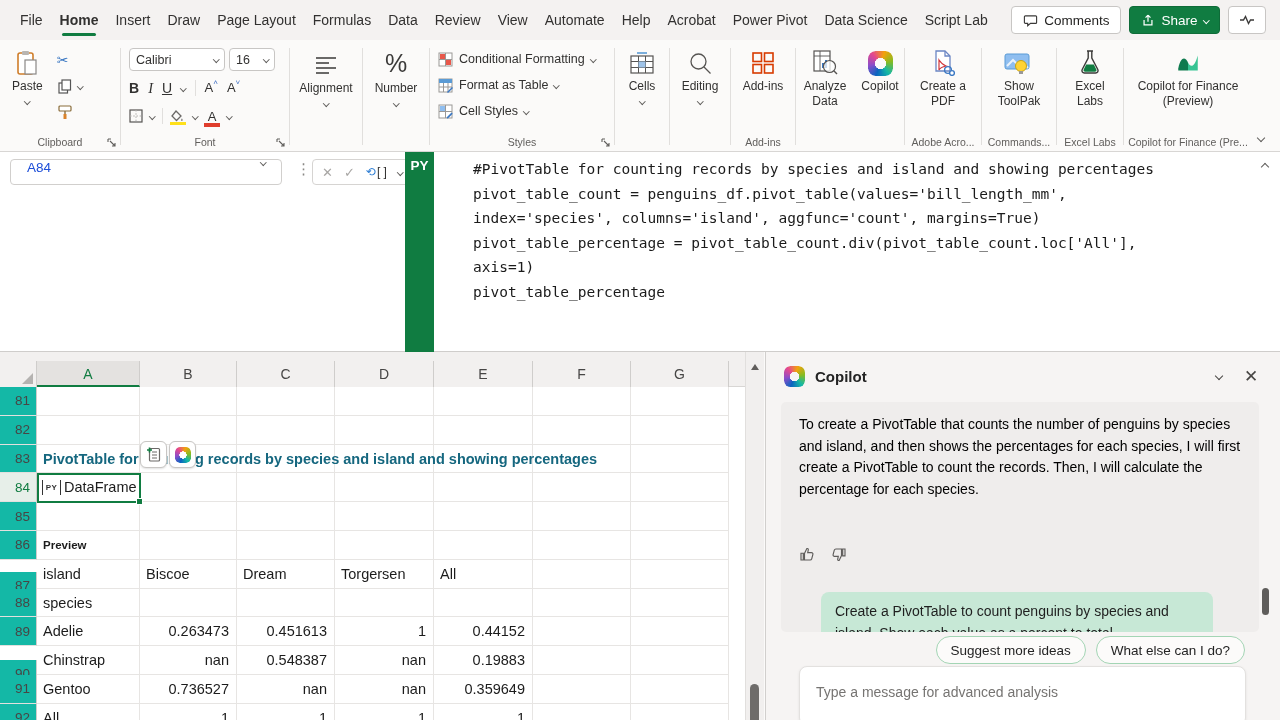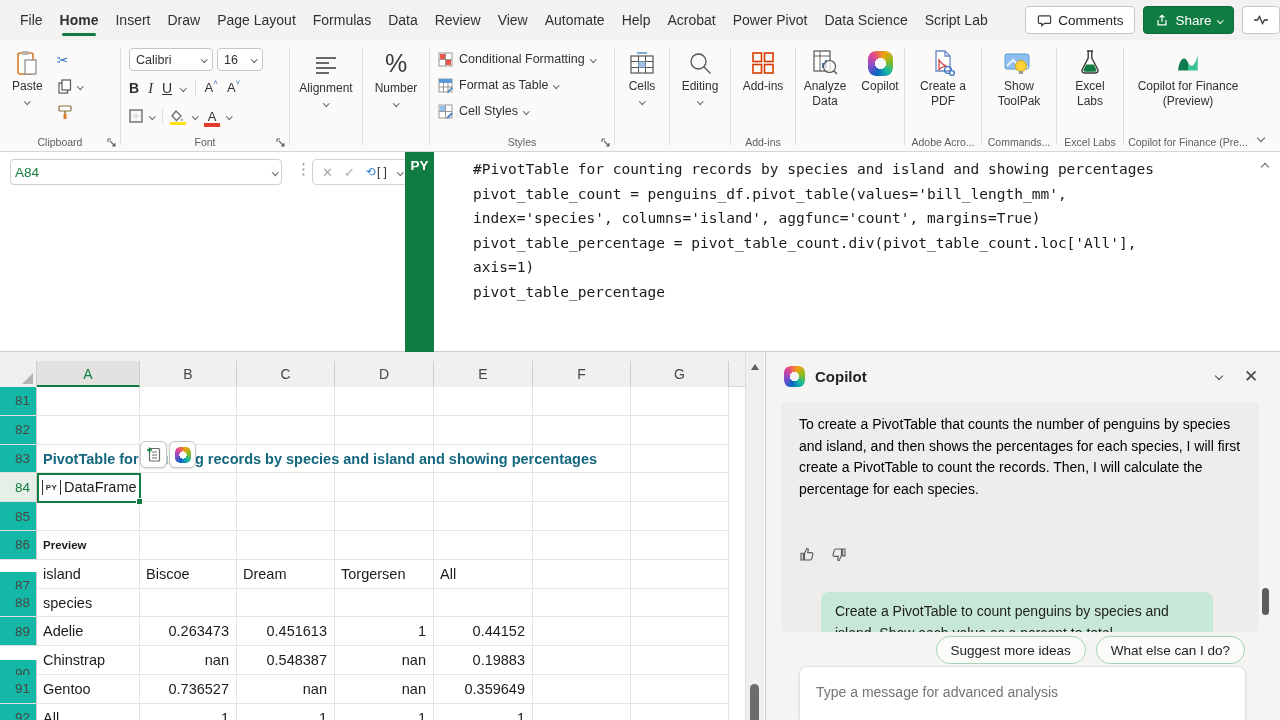--- a/index.html
+++ b/index.html
@@ -11,21 +11,21 @@
   .chev { display:inline-block; width:6px; height:6px; border-right:1.5px solid currentColor; border-bottom:1.5px solid currentColor; transform:rotate(45deg); }
   .chev.sm { width:4.5px; height:4.5px; }
   .chev.up { transform:rotate(-135deg); }
 
   
   .menubar { position:absolute; left:0; top:0; width:1280px; height:40px; background:#f4f2f1; display:flex; align-items:center; }
   .tabs { display:flex; align-items:center; gap:17px; padding-left:20px; height:100%; }
   .tab { position:relative; font-size:14px; color:#323130; height:100%; display:flex; align-items:center; cursor:default; white-space:nowrap; }
   .tab.active { font-weight:700; }
   .tab.active::after { content:""; position:absolute; left:2px; right:2px; bottom:4px; height:3px; border-radius:2px; background:#107c41; }
-  .menu-right { margin-left:auto; display:flex; align-items:center; gap:8px; }
+  .menu-right { margin-left:auto; display:flex; align-items:center; gap:8px; padding-right:14px; }
   .mbtn { display:flex; align-items:center; gap:6px; height:28px; padding:0 11px; border:1px solid #c8c6c4; border-radius:4px; background:#fff; font-size:13.5px; color:#252423; }
   .mbtn.green { background:#107c41; border-color:#0e6b38; color:#fff; }
   .mbtn svg { display:block; }
 
   
   .ribbon { position:absolute; left:0; top:40px; width:1280px; height:112px; background:#fbfaf9; border-bottom:1px solid #d8d6d4; display:flex; }
   .rdiv { width:1px; background:#e1dfdd; margin:8px 0 6px 0; flex:none; }
   .rgroup { position:relative; flex:none; height:100%; padding-top:8px; }
   .glabel { position:absolute; bottom:3px; left:0; right:0; text-align:center; font-size:10.5px; color:#605e5c; white-space:nowrap; }
   .launcher { position:absolute; bottom:4px; right:4px; color:#605e5c; }
@@ -55,21 +55,21 @@
   .colorbtn { position:relative; width:16px; text-align:center; font-size:13px; color:#323130; }
   .colorbtn .bar { position:absolute; left:0; right:0; bottom:-3px; height:3.5px; }
 
   
   .g-styles { width:184px; padding-left:8px; }
   .stylerow { display:flex; align-items:center; gap:6px; height:22px; margin-bottom:4px; font-size:12.5px; color:#323130; }
   .stylerow .chev { color:#605e5c; }
 
   
   .fbar { position:absolute; left:0; top:152px; width:1280px; height:200px; background:#fff; border-bottom:1px solid #cfcdcb; }
-  .namebox { position:absolute; left:10px; top:7px; width:272px; height:26px; border:1px solid #d1cfcd; border-radius:4px; background:#fff; display:flex; align-items:center; font-size:13.5px; color:#15803d; padding:0 4px; }
+  .namebox { position:absolute; left:10px; top:7px; width:272px; height:26px; border:1px solid #d1cfcd; border-radius:4px; background:#fff; display:flex; font-size:13.5px; color:#1d4ed8; padding:0 16px; }
   .namebox .chev { margin-left:auto; color:#605e5c; }
   .dots { position:absolute; left:296px; top:8px; font-size:15px; color:#8a8886; letter-spacing:0; }
   .fxbox { position:absolute; left:312px; top:7px; height:26px; border:1px solid #d6d4d2; border-radius:4px; background:#fff; display:flex; align-items:center; gap:11px; padding:0 9px; }
   .fxbox .dis { color:#a8a6a4; font-size:13px; }
   .pyfx { display:flex; align-items:center; color:#323130; font-size:12px; gap:1px; }
   .pyfx .arc { color:#2b7cd3; font-size:12px; }
   .fxbox .chev { color:#605e5c; }
   .pystrip { position:absolute; left:405px; top:0; width:29px; height:200px; background:#107c41; color:#fff; font-weight:700; font-size:13.5px; text-align:center; padding-top:6px; }
   .code { position:absolute; left:440px; top:5px; right:30px; font-family:"DejaVu Sans Mono", monospace; font-size:14.5px; color:#1b1b1b;margin-left:33px; }
   .code-line { height:24.6px; line-height:24.6px; white-space:pre; }
@@ -217,21 +217,21 @@
       <span class="launcher">
           <svg width="9" height="9" viewBox="0 0 9 9">
             <path d="M1 1h3M1 1v3M3 3l5 5M8 5v3H5" fill="none" stroke="#605e5c" stroke-width="1.1"></path>
           </svg>
         </span>
     </div>
     <div class="rdiv"></div>
 
     <div class="rgroup g-font">
       <div class="fontrow">
-        <div class="dd" style="width:84px">
+        <div class="dd" style="width:96px">
             <span>Calibri</span>
             <span class="chev sm"></span>
           </div>
         <div class="dd" style="width:46px">
             <span>16</span>
             <span class="chev sm"></span>
           </div>
       </div>
       <div class="fontrow fmt">
         <span class="b">B</span>

